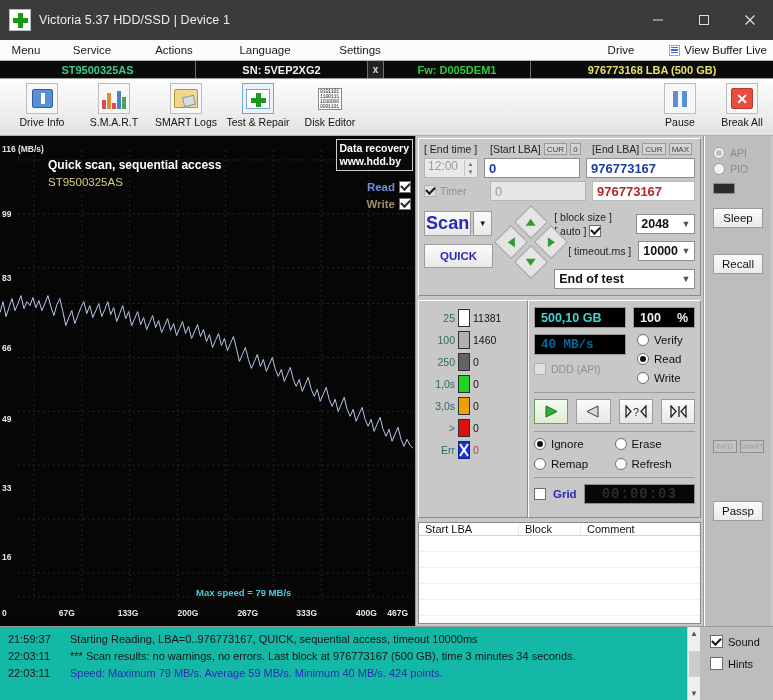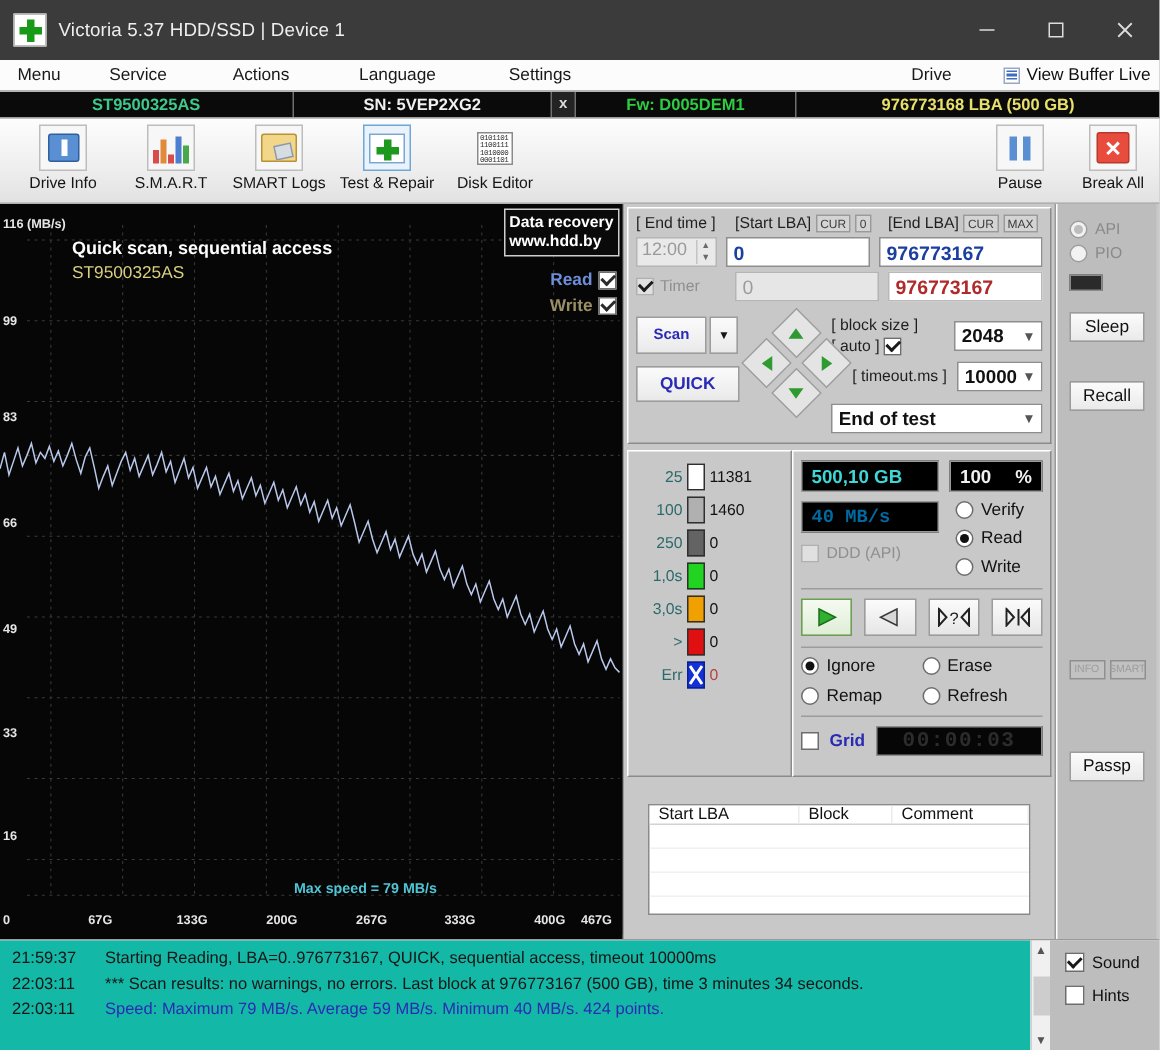--- a/index.html
+++ b/index.html
@@ -196,21 +196,21 @@
     display:flex; align-items:flex-start; color:#9a9a9a; font-size:12px; padding-left:3px;
     position:relative;
   }
   .spin-arrows {
     position:absolute; right:1px; top:1px; bottom:1px; width:12px;
     display:flex; flex-direction:column; border-left:1px solid #c4c4c4;
   }
   .spin-arrows i { flex:1; display:flex; align-items:center; justify-content:center; font-size:6px; color:#6a6a6a;}
   .btn {
     background:linear-gradient(#fbfbfb,#e9e9e9); border:1px solid #9c9c9c;
-    color:#2a2ab5; font-size:10px; font-weight:bold; display:flex;
+    color:#2a2ab5; font-size:18px; font-weight:bold; display:flex;
     align-items:center; justify-content:center;
   }
   .btn.plain { color:#151515; font-weight:normal; font-size:11.5px; }
   .combo {
     background:#ffffff; border:1px solid #8e8e8e; height:20px; display:flex;
     align-items:center; padding-left:4px; font-size:12.5px; font-weight:bold; color:#111;
     position:relative;
   }
   .combo .cv { flex:1; }
   .combo .carat { width:16px; text-align:center; color:#555; font-size:9px; }
@@ -252,21 +252,21 @@
     color:#2c2c2c; font-family:"Liberation Mono",monospace; font-size:14px;
     font-weight:bold; display:flex; align-items:center; justify-content:center;
     letter-spacing:1px;
   }
   .blk-row { display:flex; align-items:center; gap:3px; height:22px; }
   .blk-num { width:30px; text-align:right; font-size:10.5px; color:#2c6a6a; }
   .blk-sw { width:12px; height:18px; border:1px solid #2f2f2f; }
   .blk-cnt { font-size:10.5px; color:#111; }
 
   
-  .tbl { background:#ffffff; border:1px solid #8a8a8a; flex:1; margin:16px; display:flex;
+  .tbl { background:#ffffff; border:1px solid #8a8a8a; flex:1; margin:2px; display:flex;
      flex-direction:column; overflow:hidden; }
   .tbl-head { display:flex; height:19px; border-bottom:1px solid #d2d2d2; background:#fff; }
   .tbl-head div { font-size:11px; color:#111; display:flex; align-items:center; padding-left:6px;
      border-right:1px solid #ebebeb; }
   .th1{width:100px;} .th2{width:62px;} .th3{flex:1;}
   .tbl-body { flex:1; }
   .tbl-body .r { height:16px; border-bottom:1px solid #f0f0f0; }
 
   
   .rail { width: 67px; flex:none; background:#bdbdbd; border-left:1px solid #ffffff;

